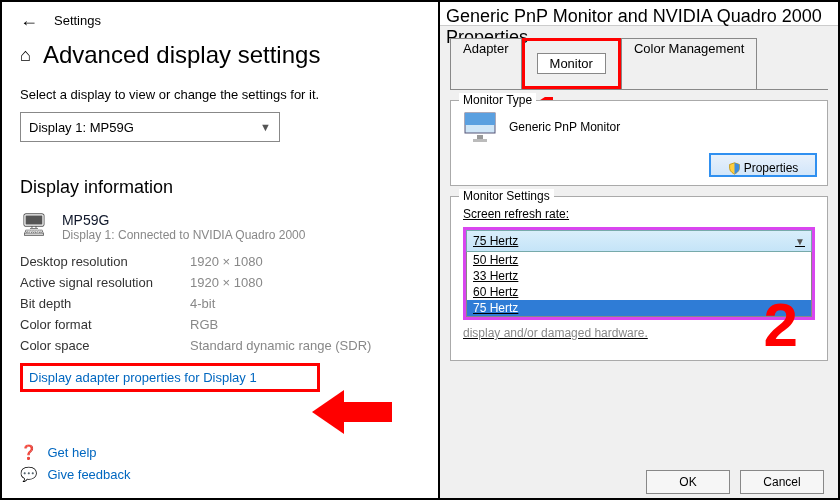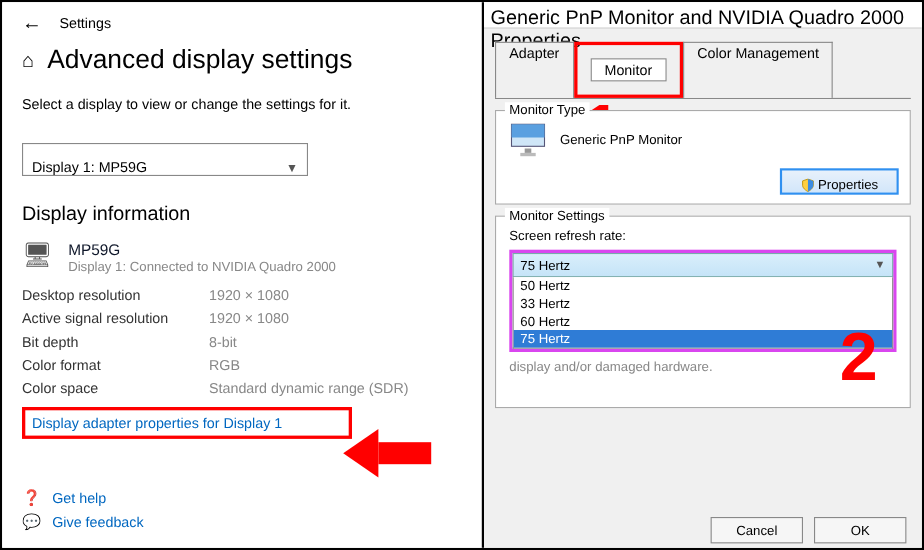--- a/index.html
+++ b/index.html
@@ -10,22 +10,22 @@
 .right-panel { flex: 1; height: 100%; background: #f0f0f0; position: relative; }
 
 .back-row { display: flex; align-items: center; gap: 16px; margin-bottom: 10px; }
 .back-arrow { font-size: 18px; cursor: pointer; }
 .settings-label { font-size: 13px; }
 
 .title-row { display: flex; align-items: center; gap: 12px; margin-bottom: 18px; }
 .home-icon { font-size: 18px; }
 .page-title { font-size: 24px; font-weight: 400; }
 
-.subhead { font-size: 13px; margin-bottom: 28px; }
-.select-box { width: 260px; height: 30px; border: 1px solid #888; display: flex; align-items: flex-end; justify-content: space-between; padding: 0 8px; font-size: 13px; cursor: pointer; margin-bottom: 24px; }
+.subhead { font-size: 13px; margin-bottom: 10px; }
+.select-box { width: 260px; height: 30px; border: 1px solid #888; display: flex; align-items: center; justify-content: space-between; padding: 0 8px; font-size: 13px; cursor: pointer; margin-bottom: 35px; }
 .chev { font-size: 11px; color: #555; }
 
 .section-h { font-size: 18px; font-weight: 400; margin-bottom: 14px; }
 
 .monitor-row { display: flex; align-items: flex-start; gap: 14px; margin-bottom: 12px; }
 .mon-ico { font-size: 22px; color: #555; }
 .mon-name { font-size: 14px; font-weight: 400; color: #0f172a; }
 .mon-sub { font-size: 12px; color: #888; }
 
 .info-row { display: flex; margin-bottom: 6px; font-size: 13px; }
@@ -110,21 +110,21 @@
     <div class="info-row">
         <div class="info-label">Desktop resolution</div>
         <div class="info-val">1920 × 1080</div>
       </div>
     <div class="info-row">
         <div class="info-label">Active signal resolution</div>
         <div class="info-val">1920 × 1080</div>
       </div>
     <div class="info-row">
         <div class="info-label">Bit depth</div>
-        <div class="info-val">8-bit</div>
+        <div class="info-val">4-bit</div>
       </div>
     <div class="info-row">
         <div class="info-label">Color format</div>
         <div class="info-val">RGB</div>
       </div>
     <div class="info-row">
         <div class="info-label">Color space</div>
         <div class="info-val">Standard dynamic range (SDR)</div>
       </div>
 
@@ -177,21 +177,21 @@
         </div>
         <div class="prop-btn">
           <svg class="shield" viewBox="0 0 16 16">
               <path d="M8 1 L14 3 V8 C14 12 8 15 8 15 C8 15 2 12 2 8 V3 Z" fill="#ffcf3f" stroke="#c09000"></path>
               <path d="M8 1 L14 3 V8 C14 12 8 15 8 15 V1" fill="#3c8ce0"></path>
             </svg>
           <span>Properties</span>
         </div>
       </div>
 
-      <div class="fieldset" style="padding-bottom:30px;">
+      <div class="fieldset" style="padding-bottom:20px;text-decoration:underline;">
         <div class="fieldset-lbl">Monitor Settings</div>
         <div class="rate-label">Screen refresh rate:</div>
         <div class="rate-box">
           <div class="combo">
             <span>75 Hertz</span>
             <span class="chev">▼</span>
           </div>
           <div class="opt-list">
             <div class="opt">50 Hertz</div>
             <div class="opt">33 Hertz</div>
@@ -199,18 +199,18 @@
             <div class="opt sel">75 Hertz</div>
           </div>
         </div>
         <div class="hide-note">display and/or damaged hardware.</div>
       </div>
 
       <div class="red-num num2">2</div>
     </div>
 
     <div class="dlg-buttons">
+      <div class="dlg-btn">OK</div>
       <div class="dlg-btn">Cancel</div>
-      <div class="dlg-btn">OK</div>
     </div>
   </div>
 
 </div>
 
 </body></html>

